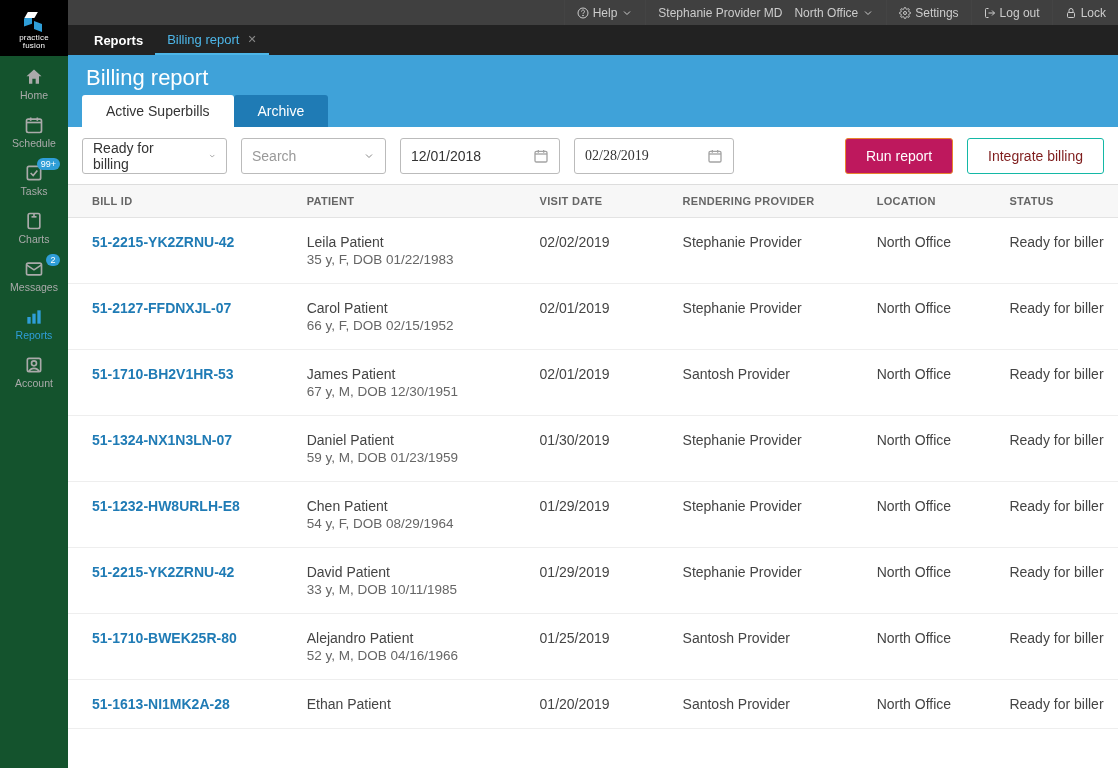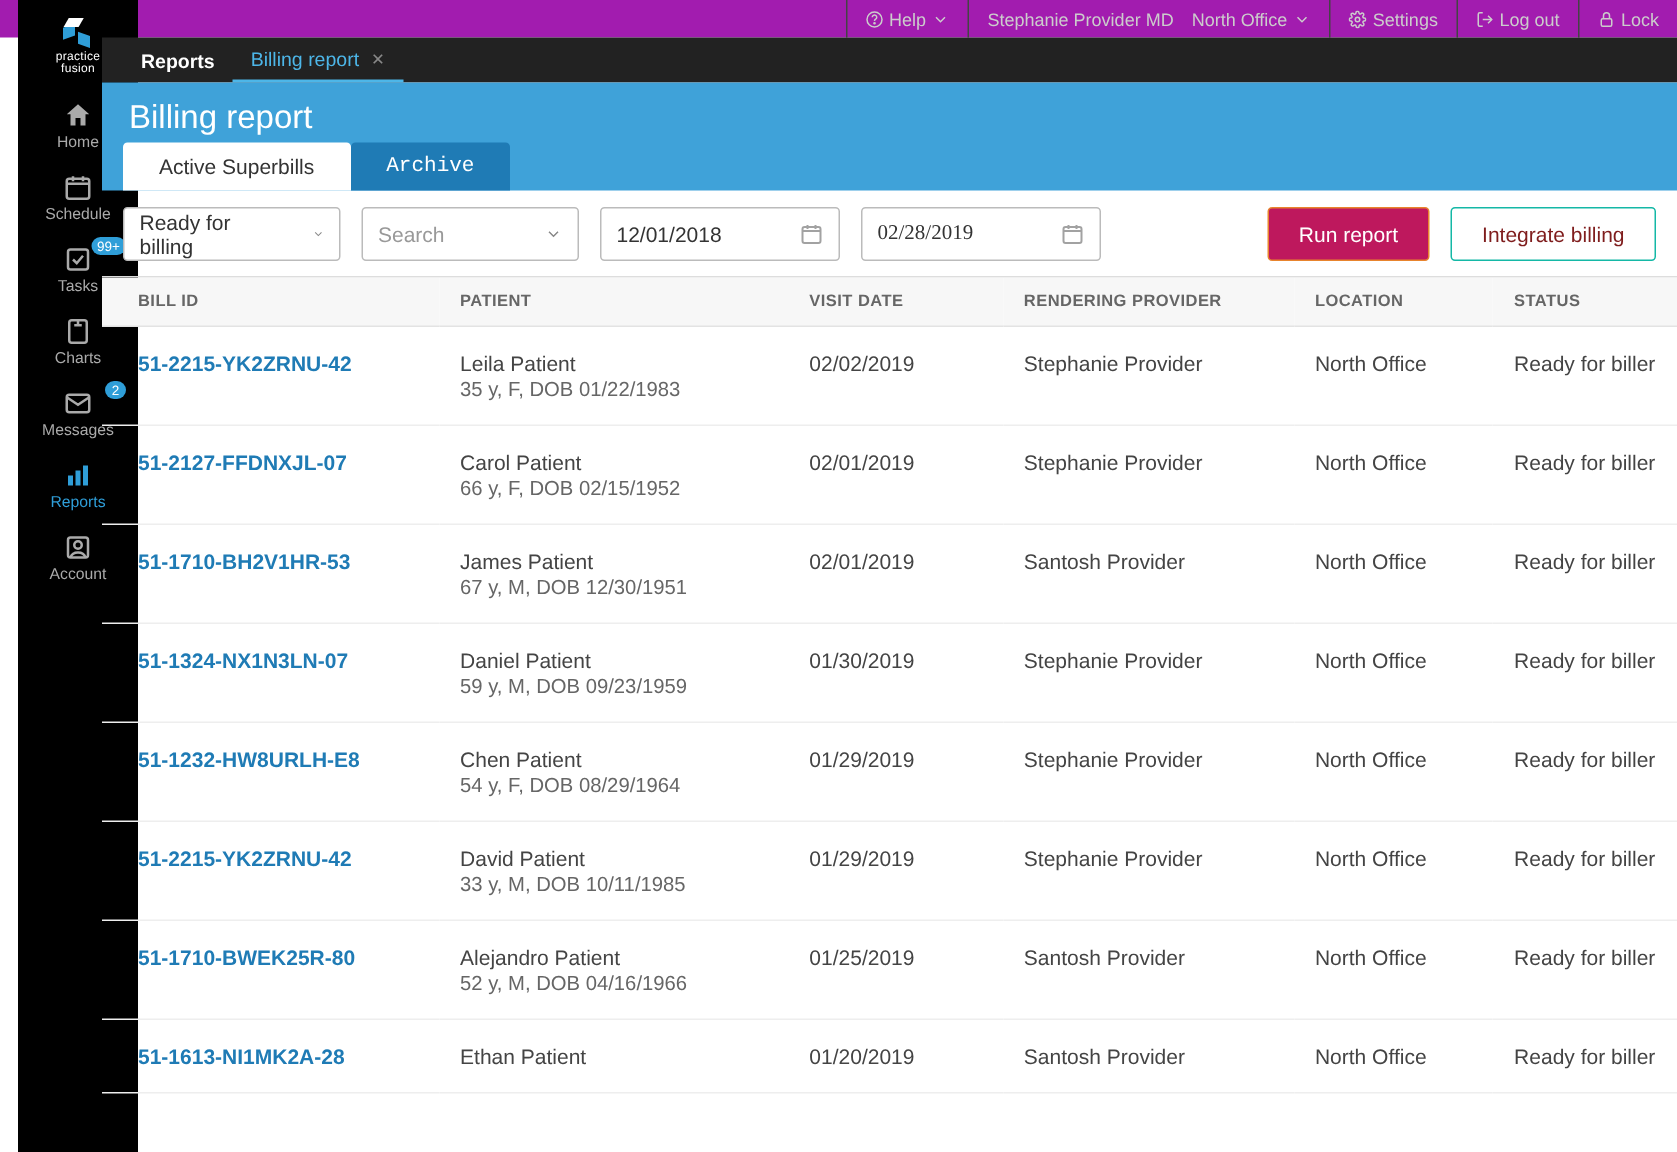--- a/index.html
+++ b/index.html
@@ -1,24 +1,24 @@
 <!DOCTYPE html>
 <html><head>
 <meta charset="utf-8">
 <style>
   * { margin: 0; padding: 0; box-sizing: border-box; }
   body { font-family: "Helvetica Neue", Arial, sans-serif; font-size: 14px; color: #333; background: #fff; width: 1118px; height: 768px; overflow: hidden; }
 
   
-  .topbar { height: 25px; background: #a21caf; display: flex; justify-content: flex-end; align-items: center; color: #ccc; font-size: 12px; position: absolute; top:0; left:0; right:0; }
+  .topbar { height: 25px; background: #404040; display: flex; justify-content: flex-end; align-items: center; color: #ccc; font-size: 12px; position: absolute; top:0; left:0; right:0; }
   .topbar .item { padding: 0 12px; border-left: 1px solid #444; height: 25px; display: flex; align-items: center; cursor: pointer; gap:4px;}
   .topbar svg { width: 12px; height: 12px; }
 
   
-  .sidebar { position: absolute; top: 0; left: 12px; bottom: 0; width: 80px; background: #000000; color: #888; font-size: 11px; text-align: center; }
+  .sidebar { position: absolute; top: 0; left: 0; bottom: 0; width: 68px; background: #14532d; color: #888; font-size: 11px; text-align: center; }
   .sidebar .logo { height: 56px; display: flex; flex-direction: column; align-items: center; justify-content: center; background: #000; color:#fff; padding-top:4px;}
   .sidebar .logo .cube { width:28px; height:22px; display:flex; align-items:center; justify-content:center; }
   .sidebar .logo .brand { font-size:8px; line-height:1; color:#fff; margin-top:2px; letter-spacing:0.2px; }
   .sidebar .nav { padding-top: 4px; }
   .sidebar .nav .navitem { height: 48px; display: flex; flex-direction: column; align-items: center; justify-content: center; cursor: pointer; position: relative; color: #aaa; }
   .sidebar .nav .navitem.active { color: #2f9ed8; }
   .sidebar .nav .navitem .icon { font-size: 18px; height:20px; display:flex; align-items:center; justify-content:center;}
   .sidebar .nav .navitem .label { margin-top: 2px; font-size: 10.5px; }
   .sidebar .nav .navitem .badge { position: absolute; top: 2px; right: 8px; background: #2f9ed8; color: #fff; border-radius: 8px; padding: 0 4px; font-size: 9px; line-height: 12px; min-width:14px;}
 
@@ -27,21 +27,21 @@
   .breadcrumb-bar .crumb { padding: 0 12px; height:30px; display:flex; align-items:center; cursor:pointer; font-weight:600;}
   .breadcrumb-bar .crumb.ac { color:#4db6e8; border-bottom: 2px solid #4db6e8; position:relative; font-weight:400;}
   .breadcrumb-bar .crumb .close { margin-left:8px; font-size:11px; color:#888; cursor:pointer;}
 
   
   .blue-header { position:absolute; top:55px; left:68px; right:0; height:72px; background:#3fa2d9; color:#fff; padding: 10px 18px 0 18px;}
   .blue-header h1 { font-size:22px; font-weight:400; margin-bottom:6px;}
   .blue-header .tabs { display:flex; gap:0; position:absolute; bottom:0; left:14px;}
   .blue-header .tab { padding:8px 24px; font-size:14px; cursor:pointer; border-radius:3px 3px 0 0; }
   .blue-header .tab.active { background:#fff; color:#333; }
-  .blue-header .tab.inactive { background:#1f7bb5; color:#fff;font-family:Liberation Mono, monospace; }
+  .blue-header .tab.inactive { background:#1f7bb5; color:#fff; }
 
   
   .filter-bar { position:absolute; top:127px; left:68px; right:0; height:58px; display:flex; align-items:center; padding:0 14px; gap:14px; border-bottom:1px solid #ddd;}
   .filter-bar .sel, .filter-bar .inp { height:36px; border:1px solid #bbb; border-radius:3px; display:flex; align-items:center; padding:0 10px; font-size:14px; color:#555; background:#fff; position:relative;}
   .filter-bar .sel { width:145px; justify-content:space-between; cursor:pointer;gap:44px;}
   .filter-bar .sel.search { width:145px; color:#999;}
   .filter-bar .inp { width:160px; justify-content:space-between;gap:48px;}
   .filter-bar .spacer { flex:1; }
   .filter-bar .btn { height:36px; padding:0 20px; border-radius:3px; font-size:14px; cursor:pointer; display:flex; align-items:center; font-weight:500;}
   .filter-bar .btn.orange { background:#be185d; color:#fff; border:1px solid #e8842d;}
@@ -296,21 +296,21 @@
           </td>
     <td class="c3">02/01/2019</td>
     <td class="c4">Santosh Provider</td>
     <td class="c5">North Office</td>
     <td class="c6">Ready for biller</td>
         </tr>
         <tr>
     <td class="c1 billid"><a>51-1324-NX1N3LN-07</a></td>
     <td class="c2">
             <div>Daniel Patient</div>
-            <div class="sub">59 y, M, DOB 09/23/1959</div>
+            <div class="sub">59 y, M, DOB 01/23/1959</div>
           </td>
     <td class="c3">01/30/2019</td>
     <td class="c4">Stephanie Provider</td>
     <td class="c5">North Office</td>
     <td class="c6">Ready for biller</td>
         </tr>
         <tr>
     <td class="c1 billid"><a>51-1232-HW8URLH-E8</a></td>
     <td class="c2">
             <div>Chen Patient</div>

